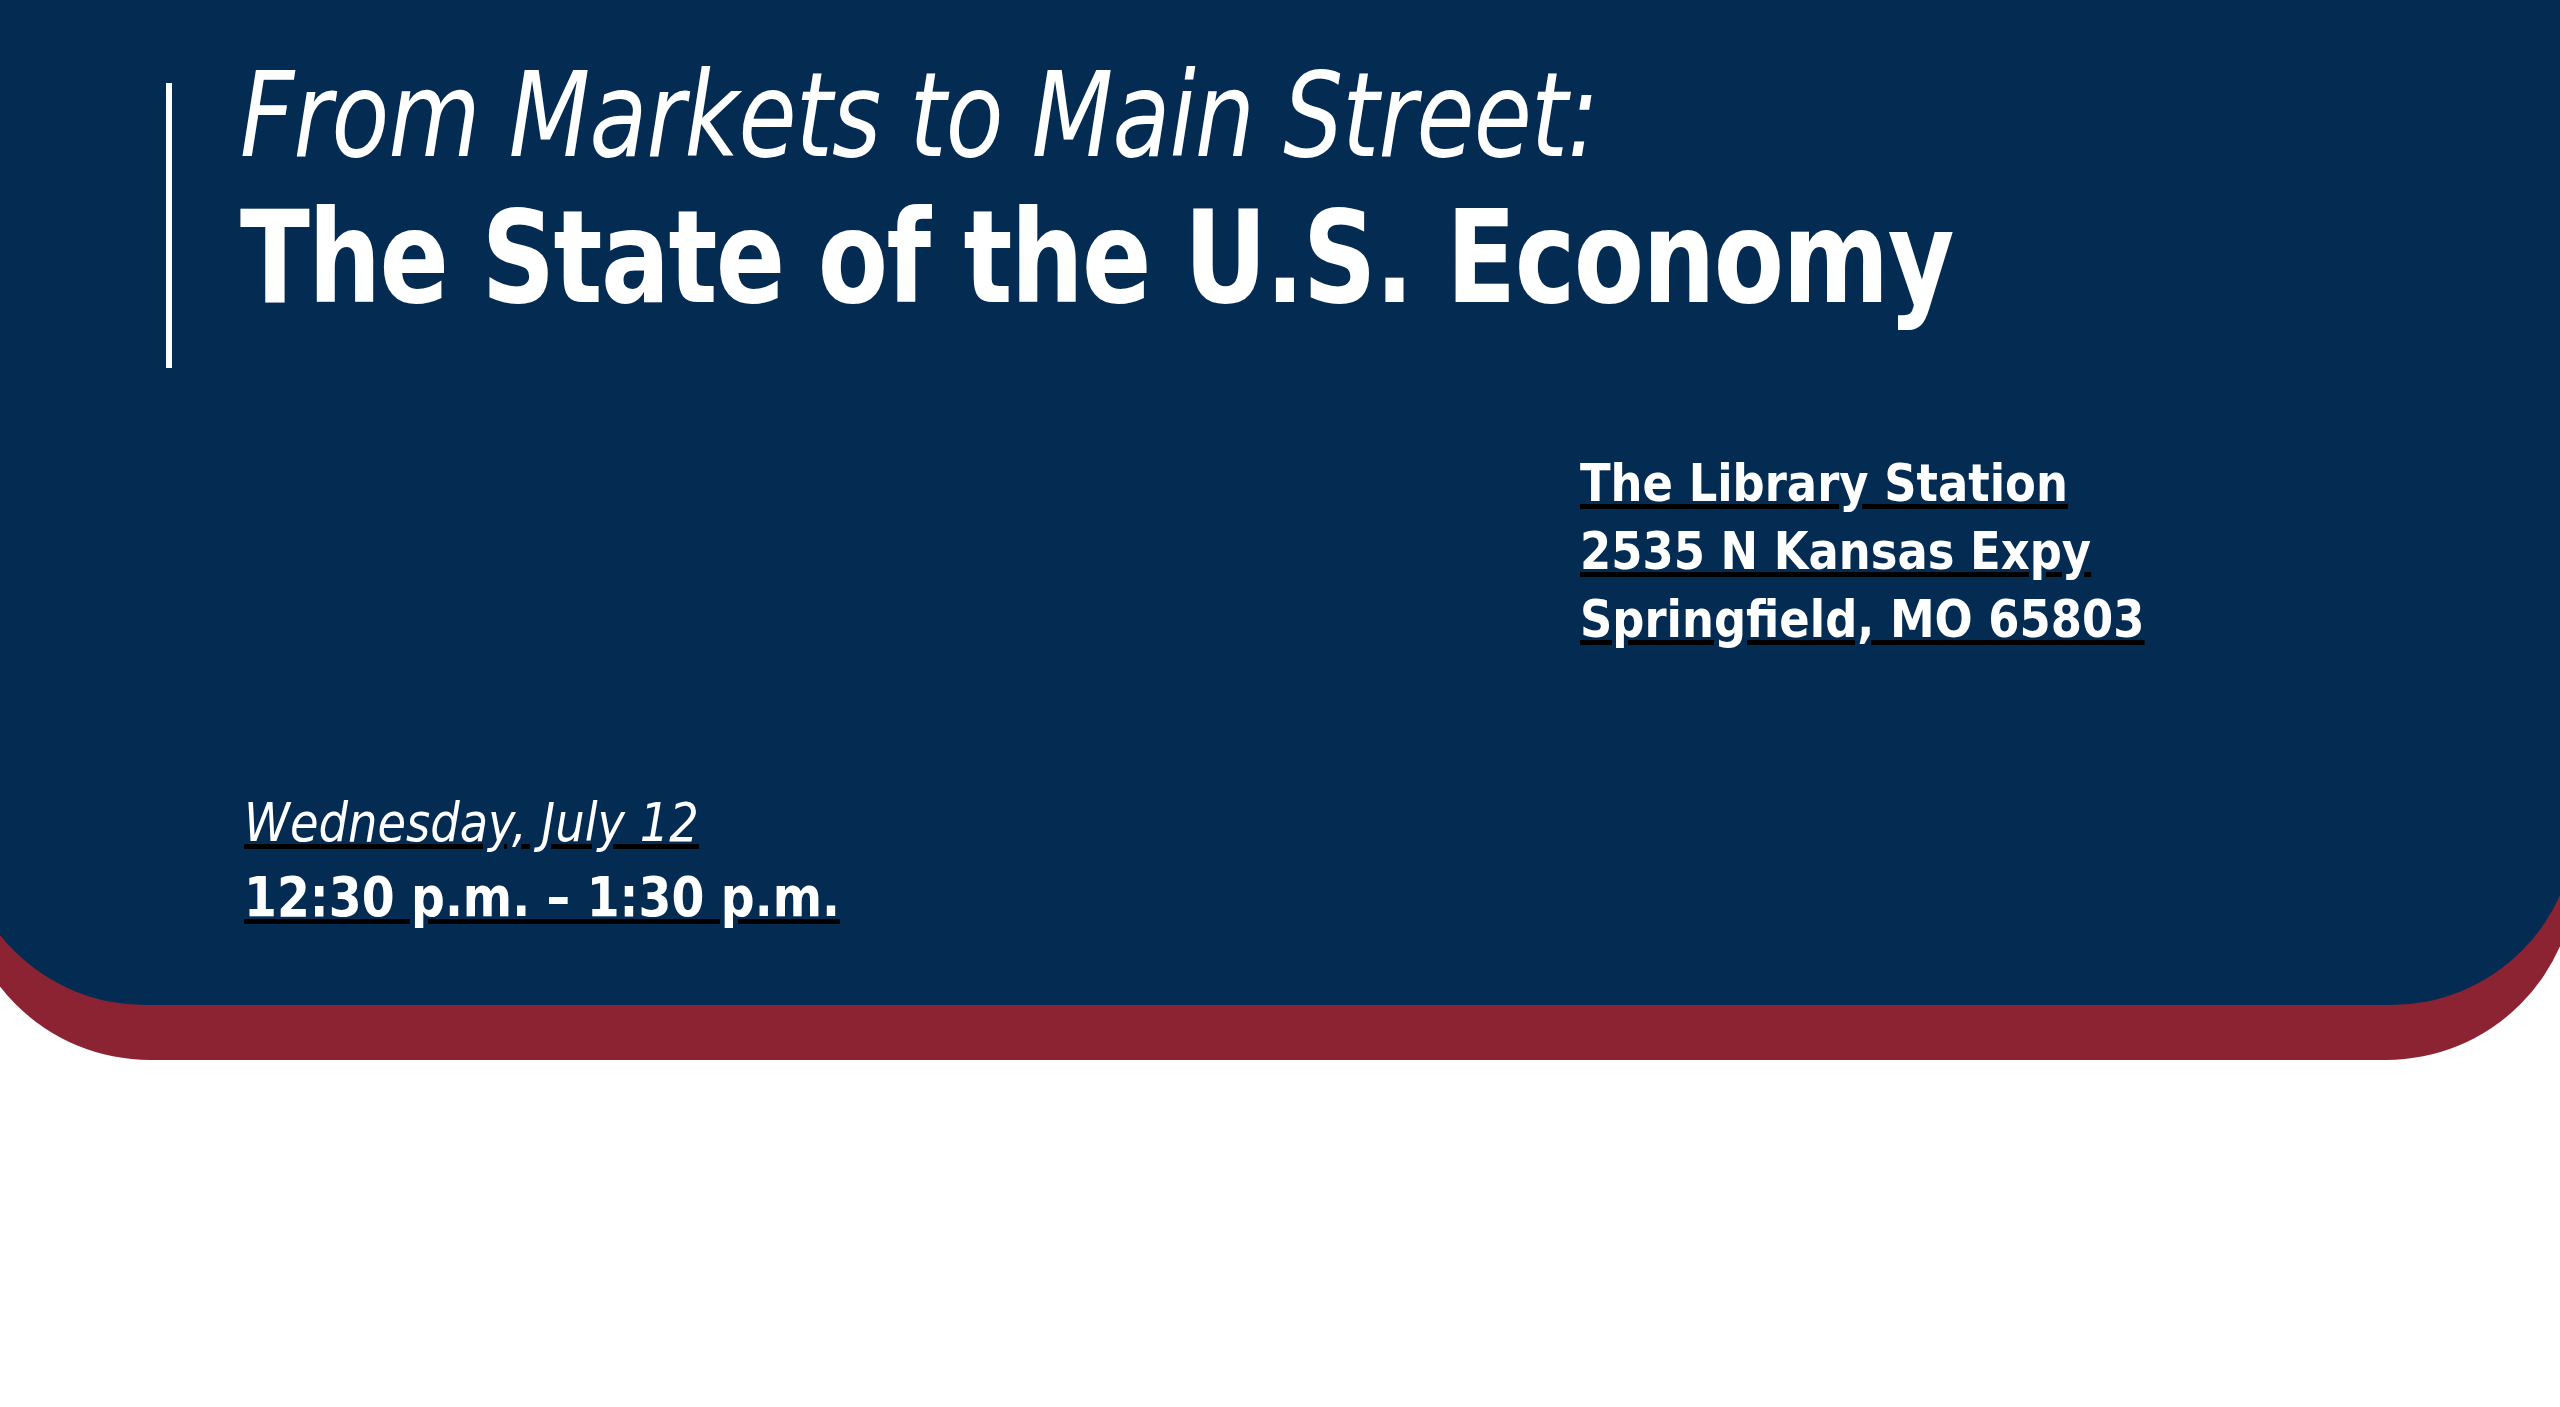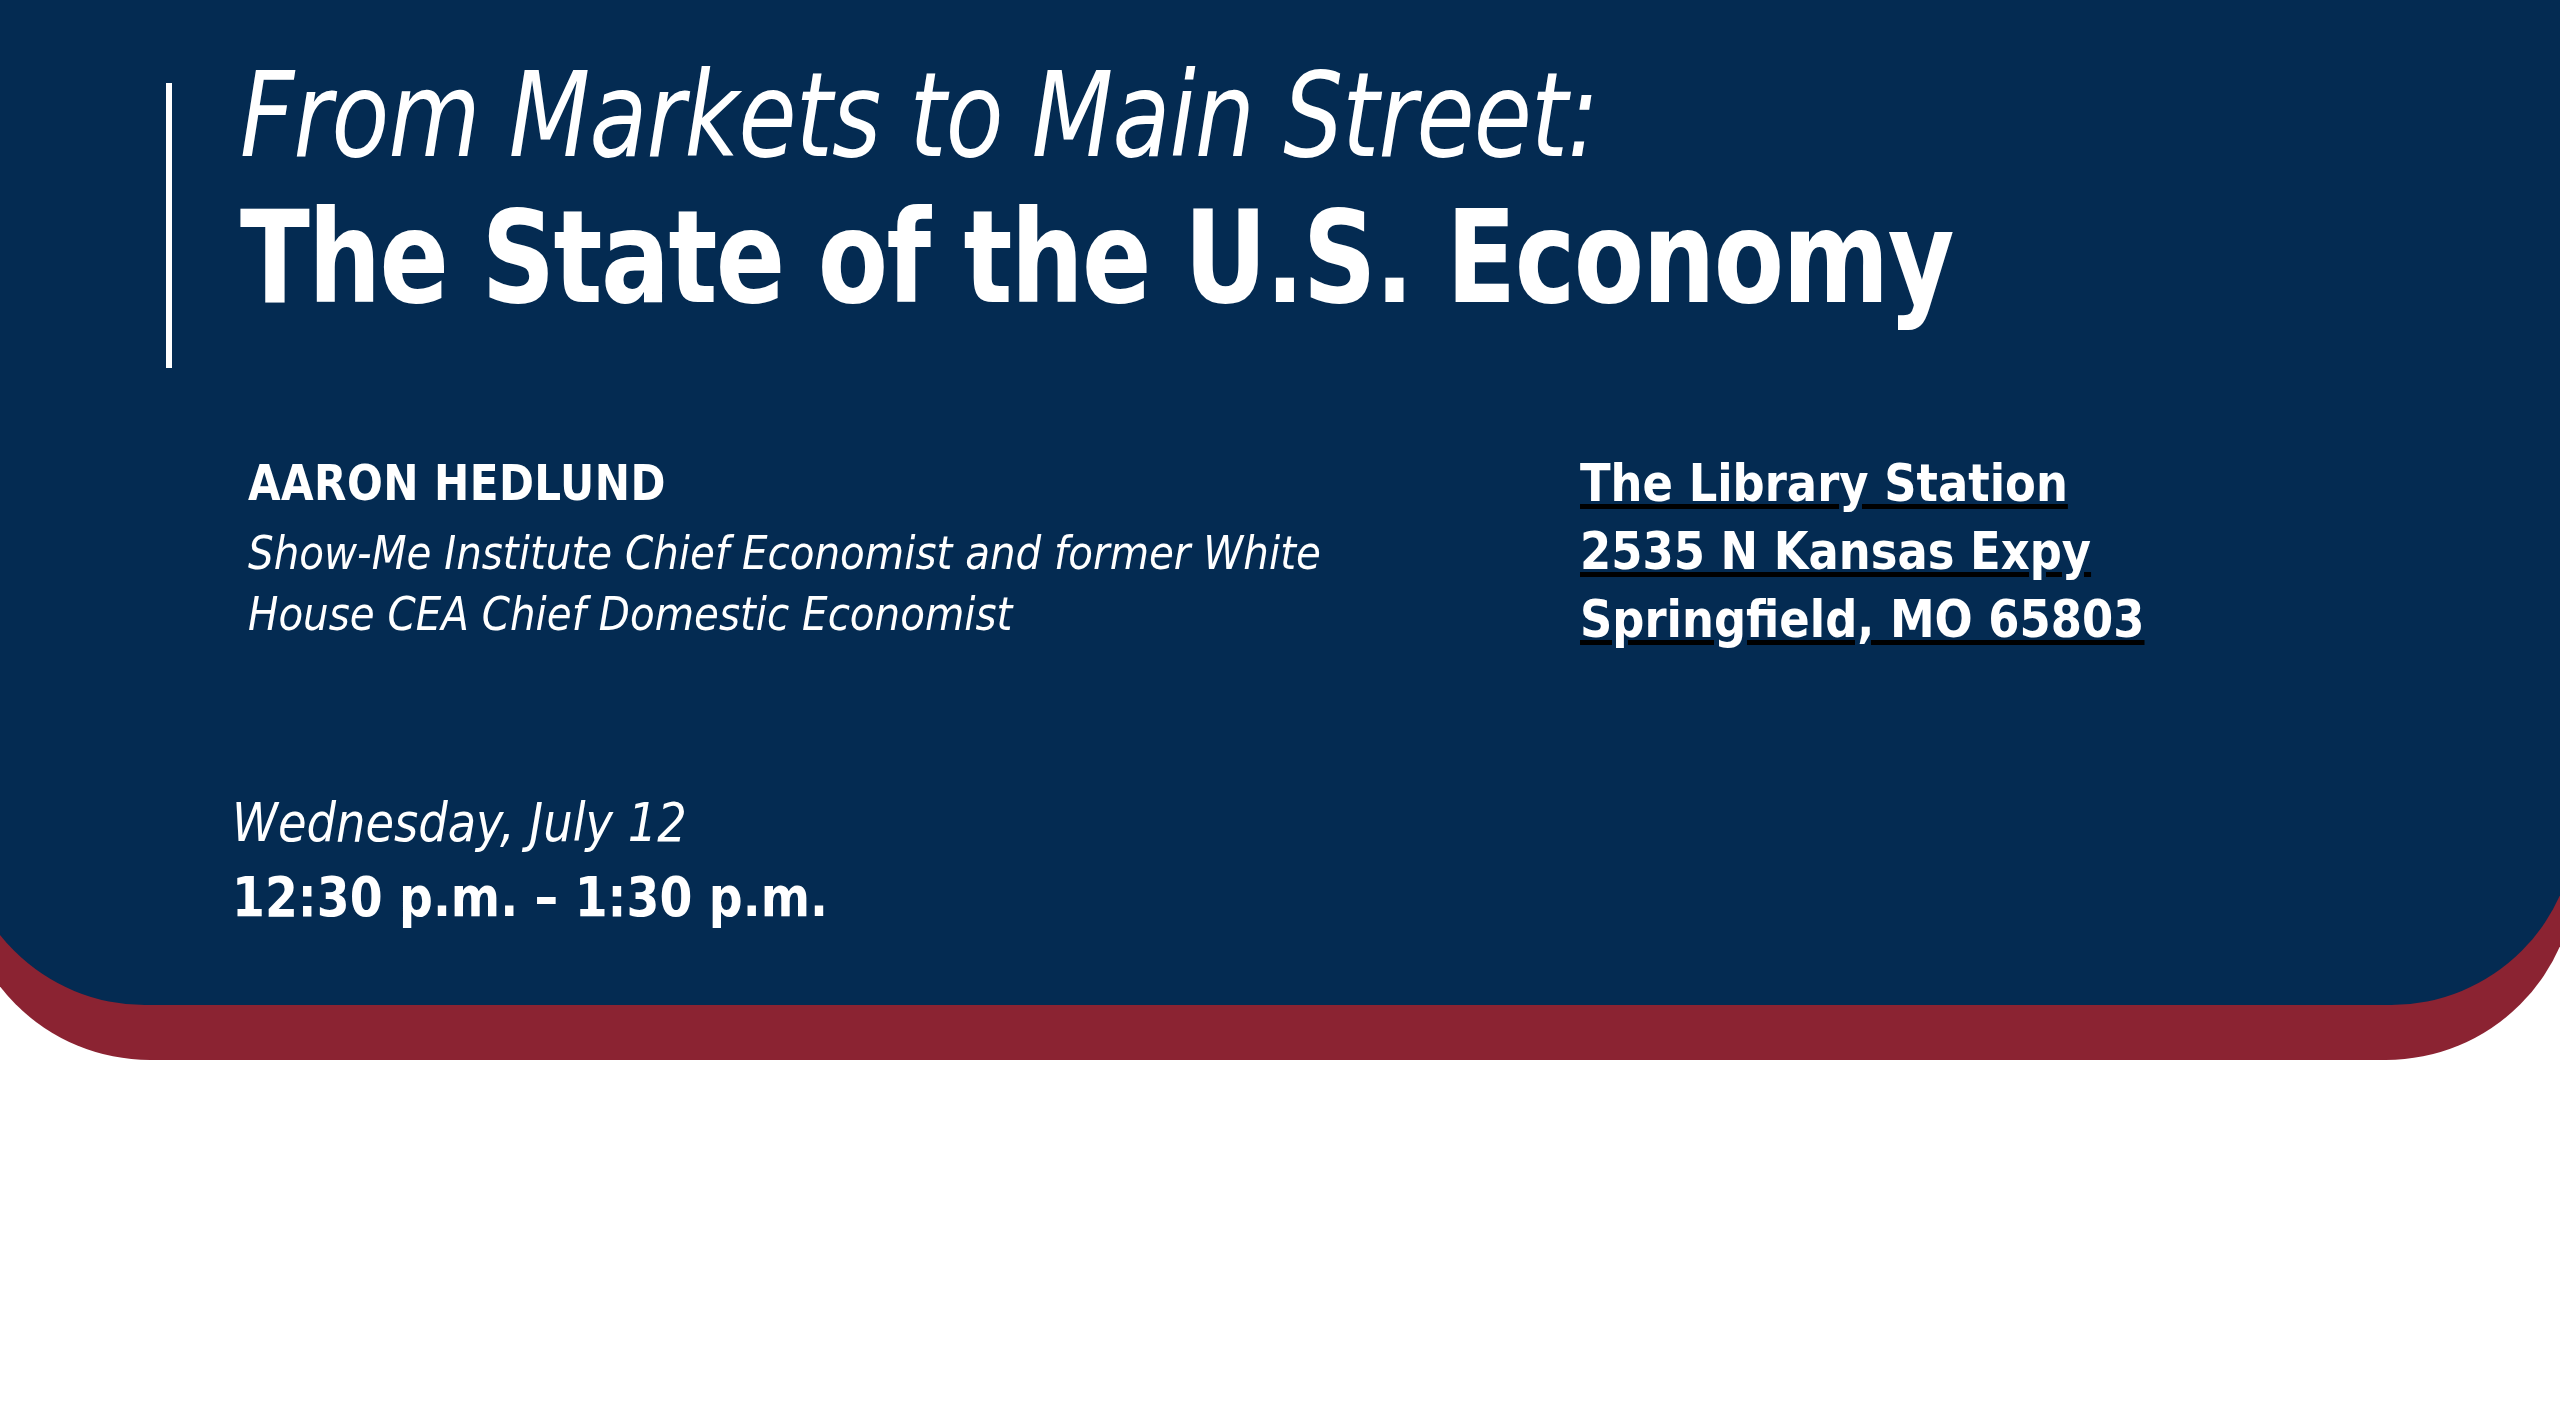--- a/index.html
+++ b/index.html
@@ -102,22 +102,23 @@
     line-height:1.30;
     color:#ffffff;
     transform:scaleX(0.86);
     transform-origin:left top;
     width:1250px;
   }
 
   
   .datetime-block {
     position:absolute;
-    left:232px; top:790px;
+    left:244px; top:790px;
     width:1100px;
+    text-decoration:underline;
   }
   .event-date {
     font-family:"DejaVu Sans", sans-serif;
     font-style:italic;
     font-weight:400;
     font-size:54px;
     line-height:1.22;
     color:#ffffff;
     transform:scaleX(0.86);
     transform-origin:left center;
@@ -169,24 +170,20 @@
   <div class="hero-wrap">
     <div class="crimson-band"></div>
     <div class="navy-panel"></div>
 
     <div class="title-rule"></div>
     <div class="title-block">
       <div class="title-line1">From Markets to Main Street:</div>
       <div class="title-line2">The State of the U.S. Economy</div>
     </div>
 
-    <div class="speaker-col">
-      <div class="speaker-name">AARON HEDLUND</div>
-      <div class="speaker-bio">Show-Me Institute Chief Economist and former White House CEA Chief Domestic Economist</div>
-    </div>
 
     <div class="datetime-block">
       <div class="event-date">Wednesday, July 12</div>
       <div class="event-time">12:30 p.m. – 1:30 p.m.</div>
     </div>
 
     <div class="venue-col">
       <div class="venue-line">The Library Station</div>
       <div class="venue-line">2535 N Kansas Expy</div>
       <div class="venue-line">Springfield, MO 65803</div>

